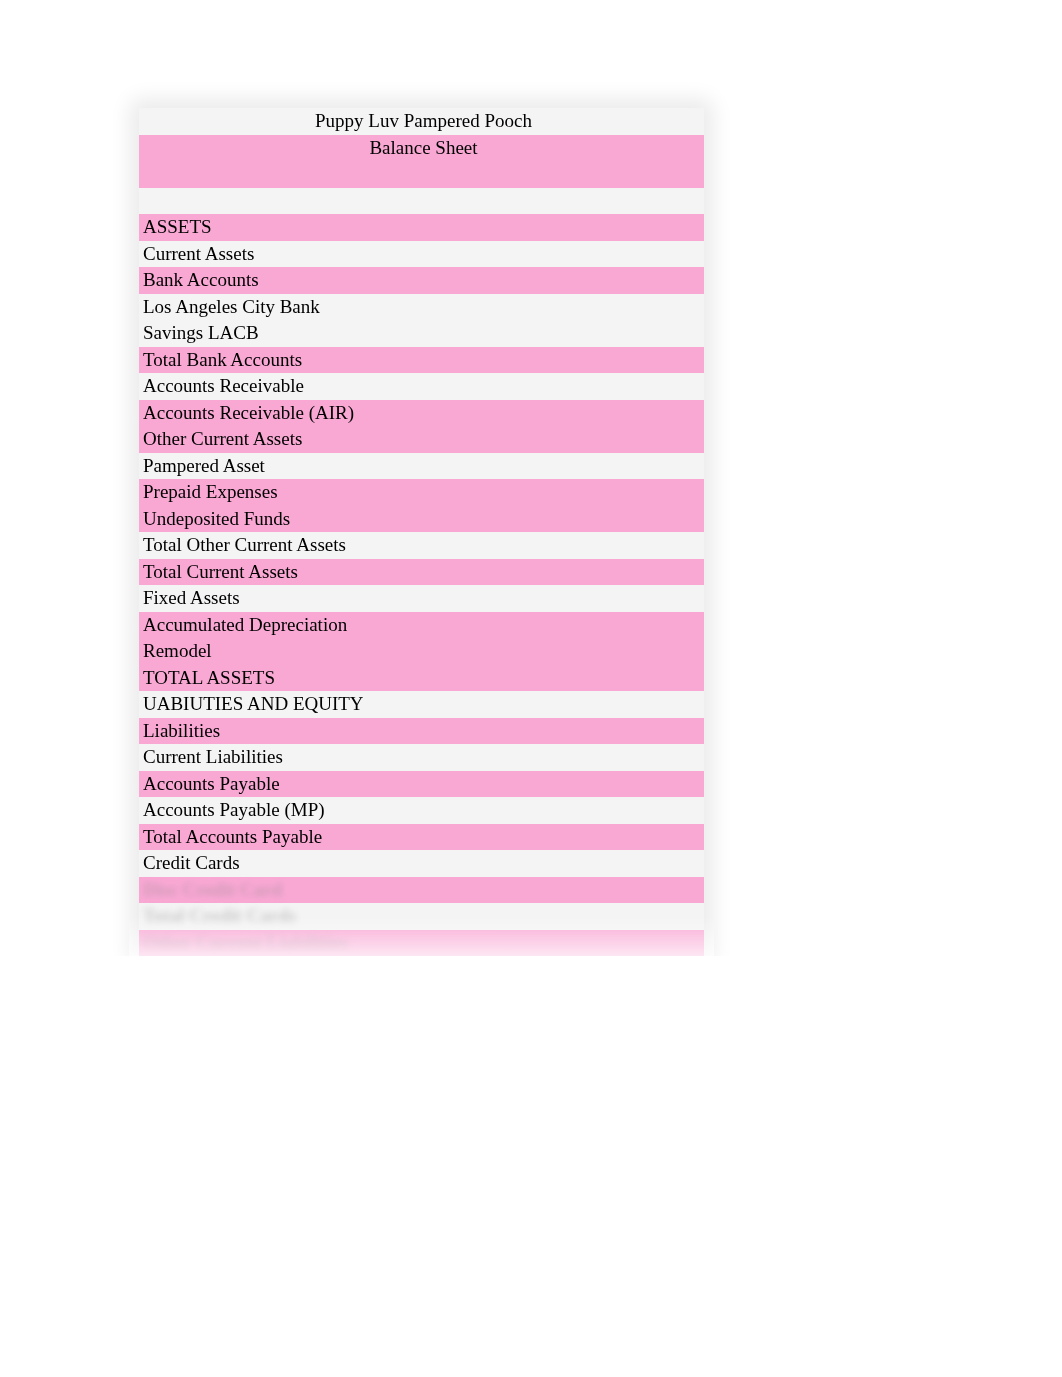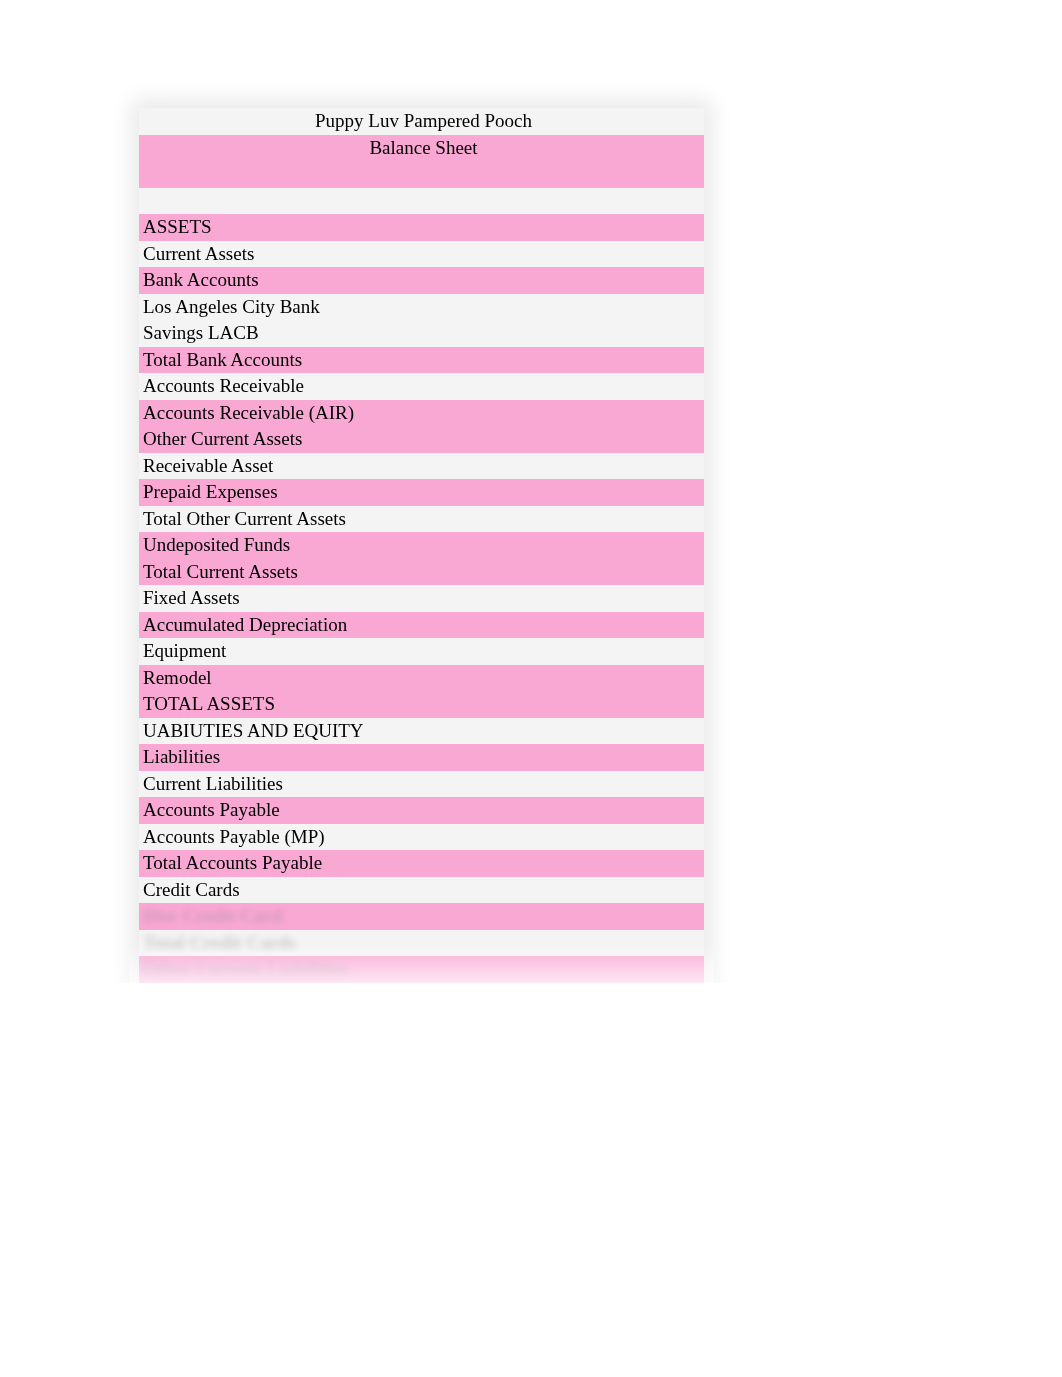--- a/index.html
+++ b/index.html
@@ -98,42 +98,39 @@
   <div class="row row-odd">
     <span>Accounts Receivable</span>
   </div>
   <div class="row row-even">
     <span>Accounts Receivable (AIR)</span>
   </div>
   <div class="row row-even">
     <span>Other Current Assets</span>
   </div>
   <div class="row row-odd">
-    <span>Receivable Asset</span>
+    <span>Pampered Asset</span>
   </div>
   <div class="row row-even">
     <span>Prepaid Expenses</span>
   </div>
+  <div class="row row-even">
+    <span>Undeposited Funds</span>
+  </div>
   <div class="row row-odd">
     <span>Total Other Current Assets</span>
-  </div>
-  <div class="row row-even">
-    <span>Undeposited Funds</span>
   </div>
   <div class="row row-even">
     <span>Total Current Assets</span>
   </div>
   <div class="row row-odd">
     <span>Fixed Assets</span>
   </div>
   <div class="row row-even">
     <span>Accumulated Depreciation</span>
-  </div>
-  <div class="row row-odd">
-    <span>Equipment</span>
   </div>
   <div class="row row-even">
     <span>Remodel</span>
   </div>
   <div class="row row-even">
     <span>TOTAL ASSETS</span>
   </div>
   <div class="row row-odd">
     <span>UABIUTIES AND EQUITY</span>
   </div>

